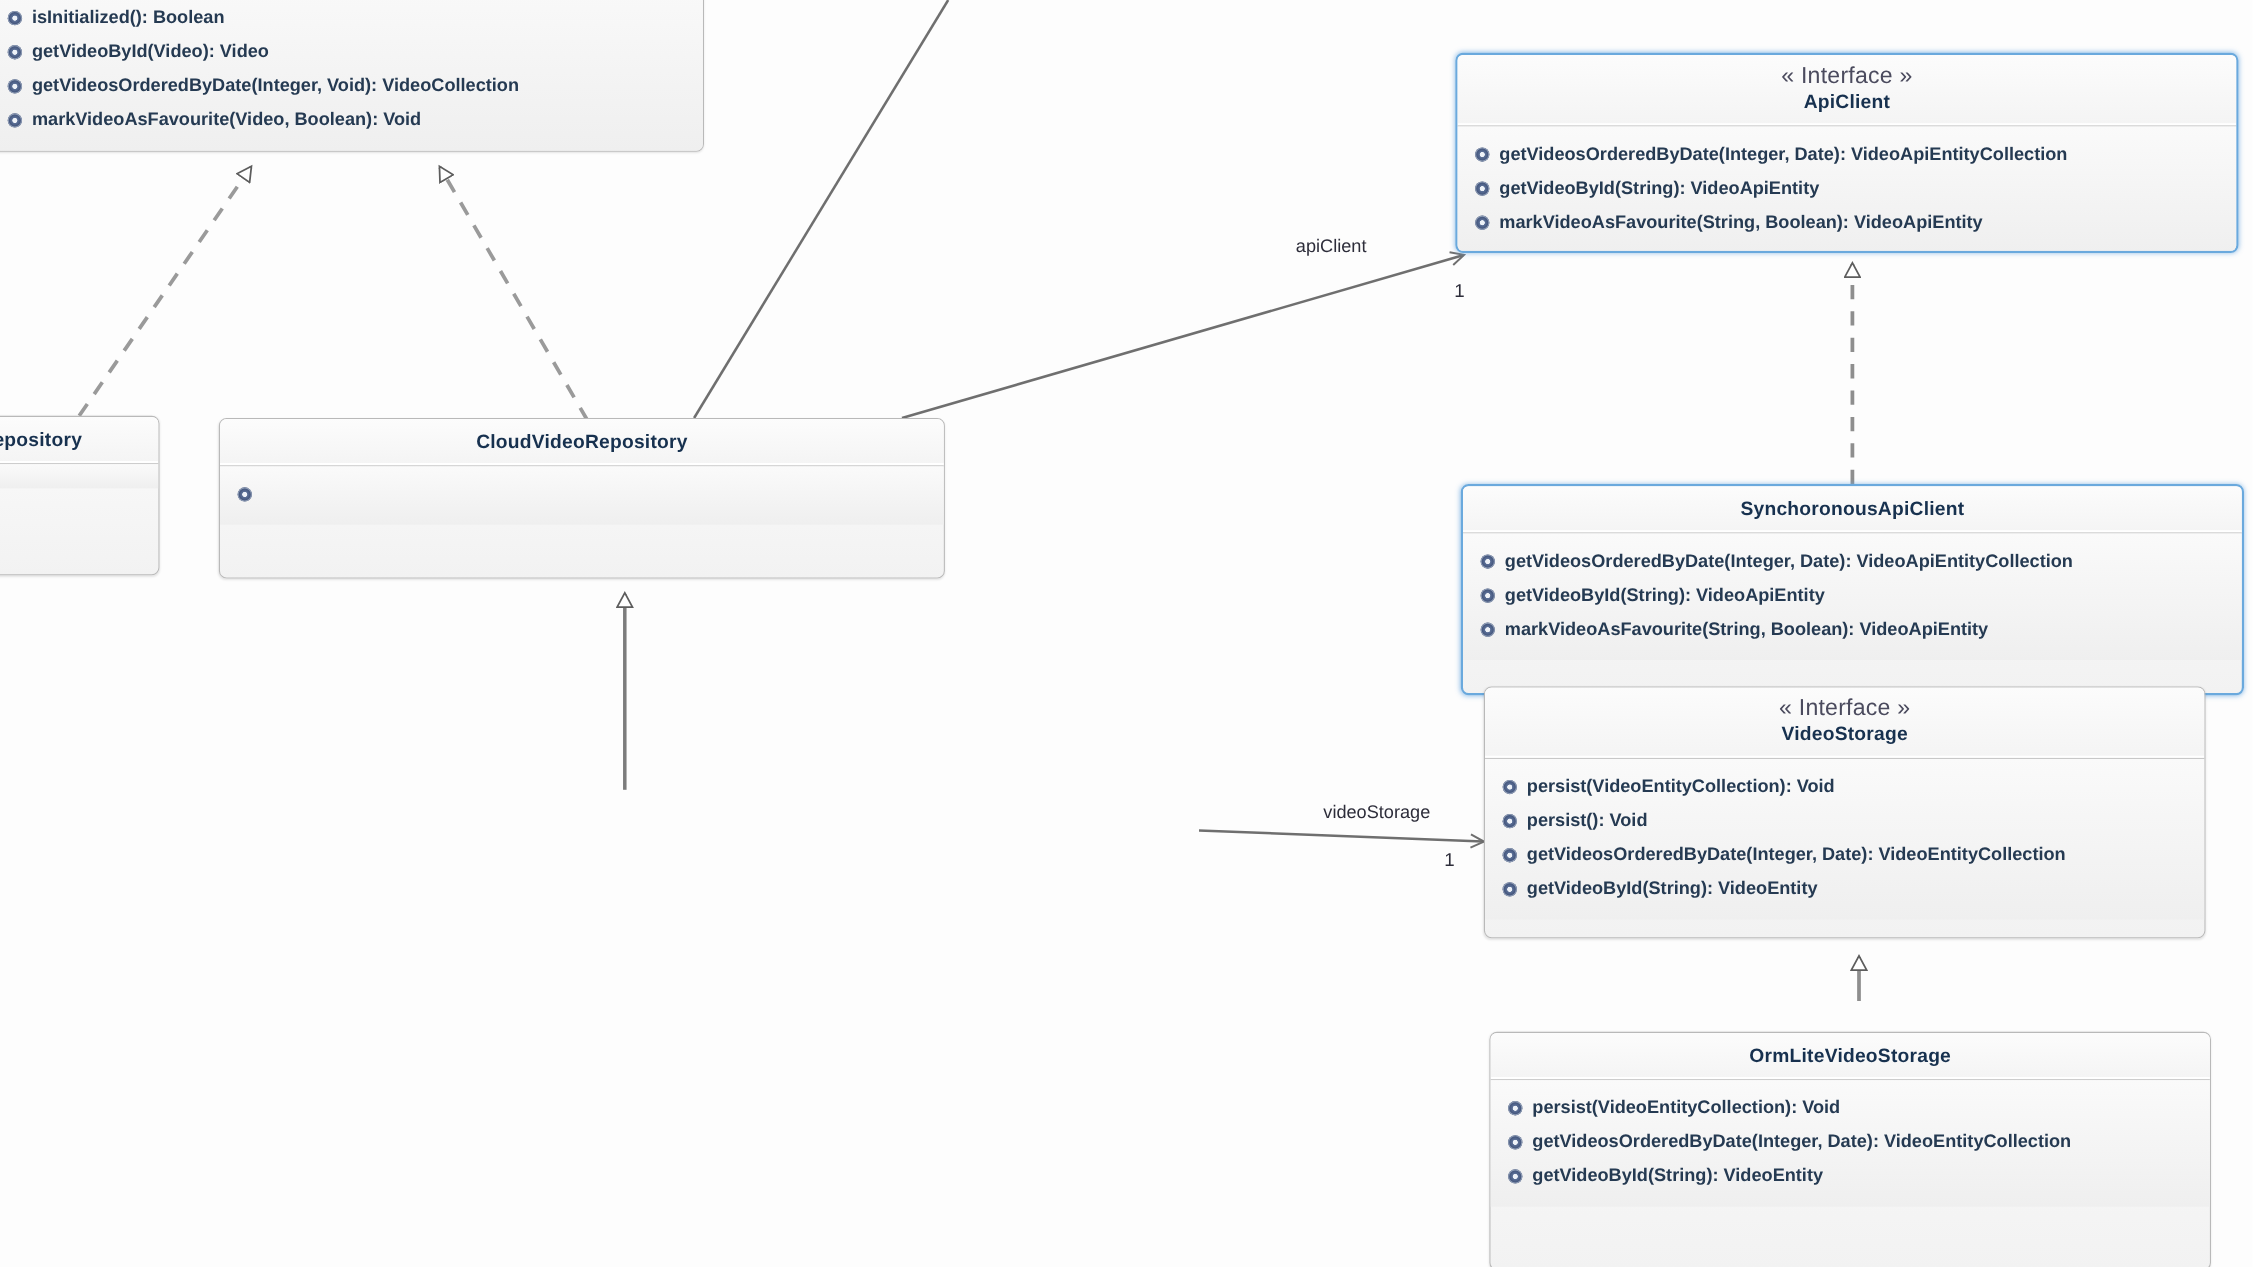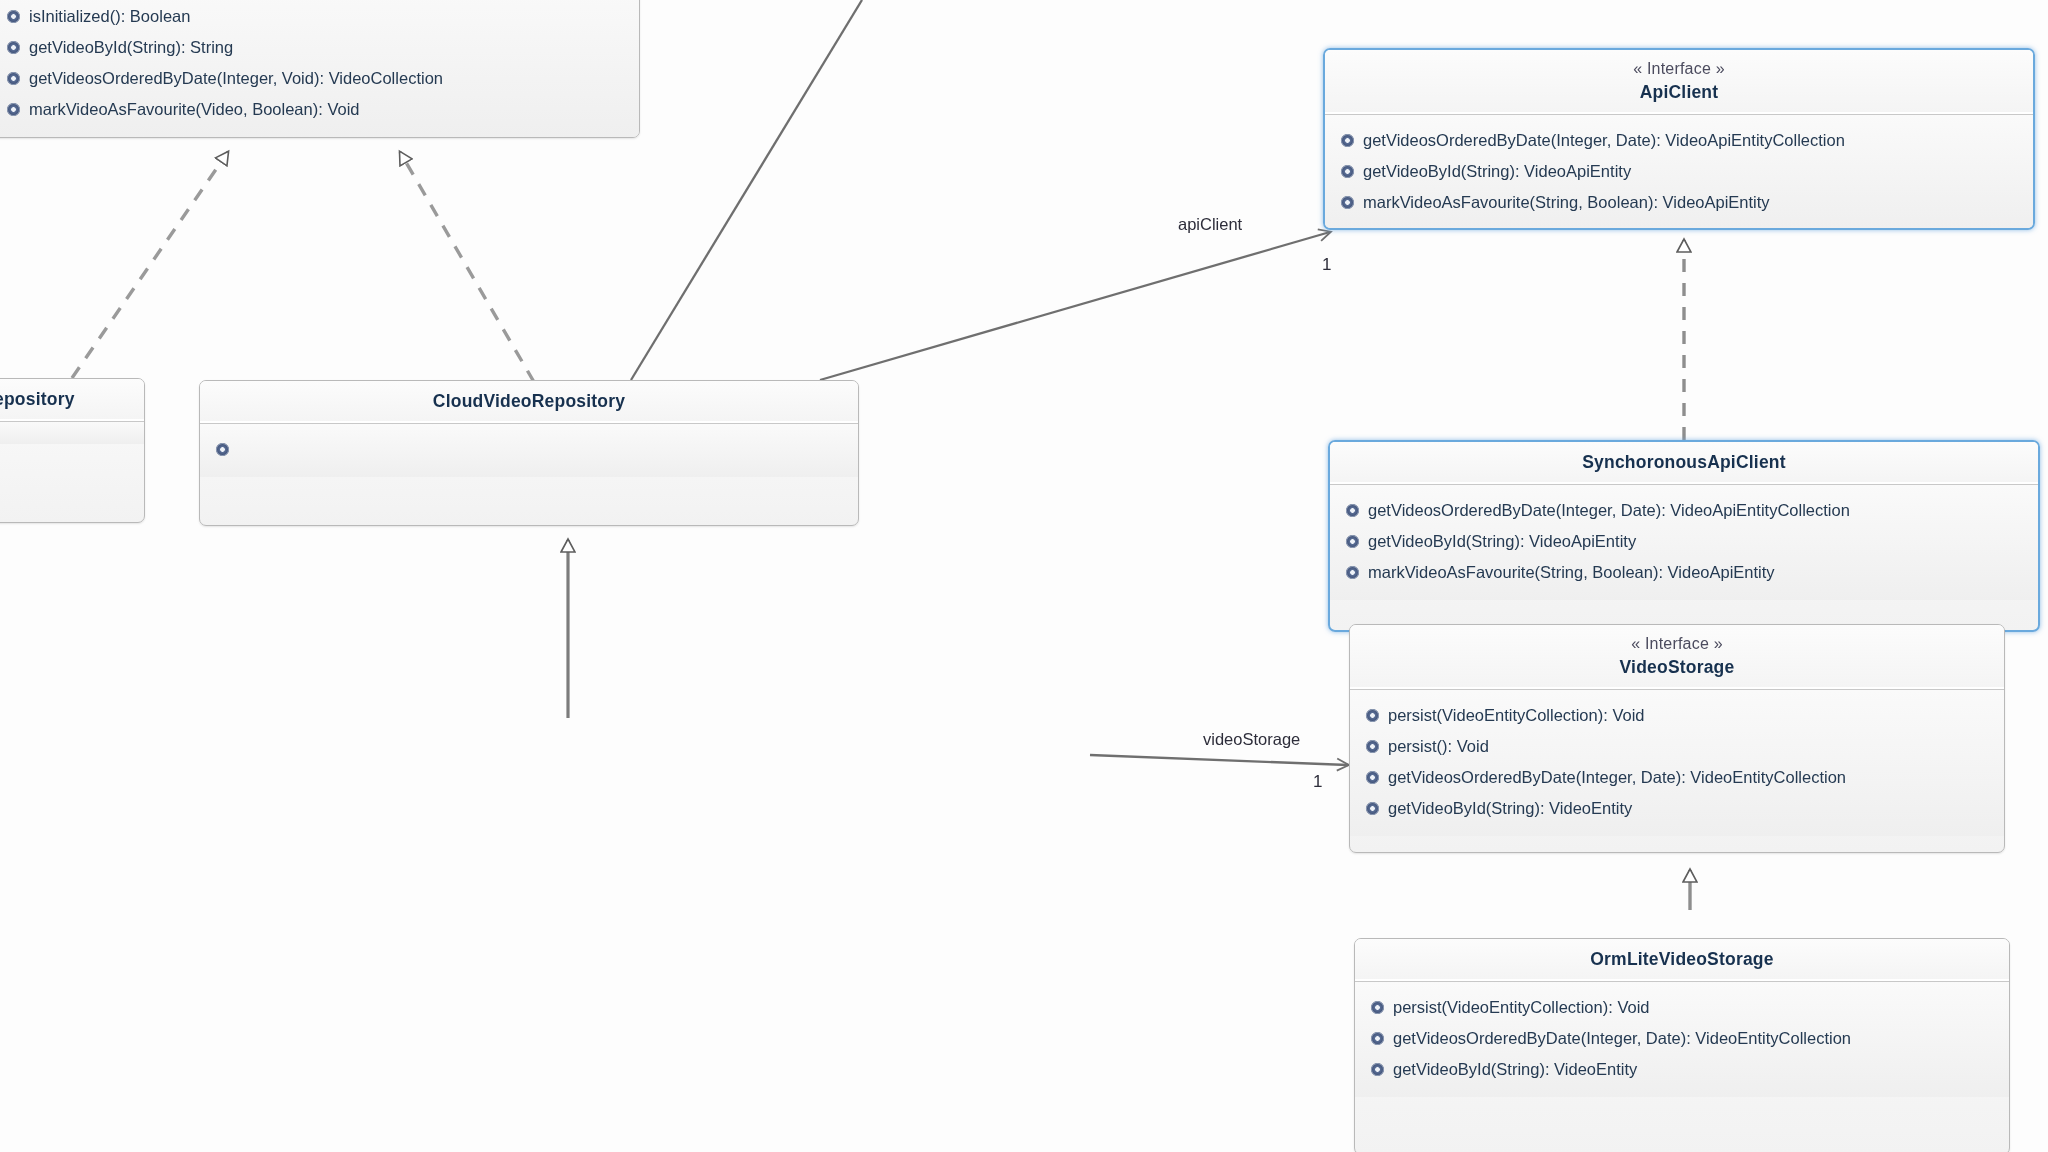--- a/index.html
+++ b/index.html
@@ -33,21 +33,21 @@
   .uml-header {
     box-sizing: border-box;
     padding: 8px 10px 9px 10px;
     text-align: center;
     background: linear-gradient(to bottom, #fcfcfc 0%, #f4f4f4 100%);
     border-bottom: 1px solid #c8c8c8;
     box-shadow: inset 0 -2px 0 #ffffff;
   }
   .uml-stereotype {
     display: block;
-    font-size: 16px;
+    font-size: 21px;
     color: #4b4b5e;
     line-height: 22px;
     letter-spacing: 0.2px;
   }
   .uml-name {
     display: block;
     font-size: 17.5px;
     font-weight: bold;
     color: #17314f;
     line-height: 25px;
@@ -69,21 +69,21 @@
   }
   .member-icon {
     flex: 0 0 auto;
     width: 13px;
     height: 13px;
     margin-right: 9px;
     border-radius: 50%;
     background: radial-gradient(circle at 50% 50%, #eef2f8 0%, #eef2f8 22%, #5b6f96 28%, #41537a 60%, #34456b 100%);
     box-shadow: 0 0 0 1px #8e9cb5 inset;
   }
-  .member-text { display: inline-block; }
+  .member-text { display: inline-block; font-weight: bold; }
 
   
   #links {
     position: absolute;
     left: 0; top: 0;
     width: 2048px;
     height: 1152px;
     pointer-events: none;
   }
   .edge-label {
@@ -153,21 +153,21 @@
   <div class="edge-mult" style="left:1313px; top:772px;">1</div>
 
   <div class="uml-box" style="left:-10px; top:-22px; width:650px; height:160px;">
     <div class="uml-members" style="padding-top:22px;">
       <div class="uml-member">
         <span class="member-icon"></span>
         <span class="member-text">isInitialized(): Boolean</span>
       </div>
       <div class="uml-member">
         <span class="member-icon"></span>
-        <span class="member-text">getVideoById(String): String</span>
+        <span class="member-text">getVideoById(Video): Video</span>
       </div>
       <div class="uml-member">
         <span class="member-icon"></span>
         <span class="member-text">getVideosOrderedByDate(Integer, Void): VideoCollection</span>
       </div>
       <div class="uml-member">
         <span class="member-icon"></span>
         <span class="member-text">markVideoAsFavourite(Video, Boolean): Void</span>
       </div>
     </div>

